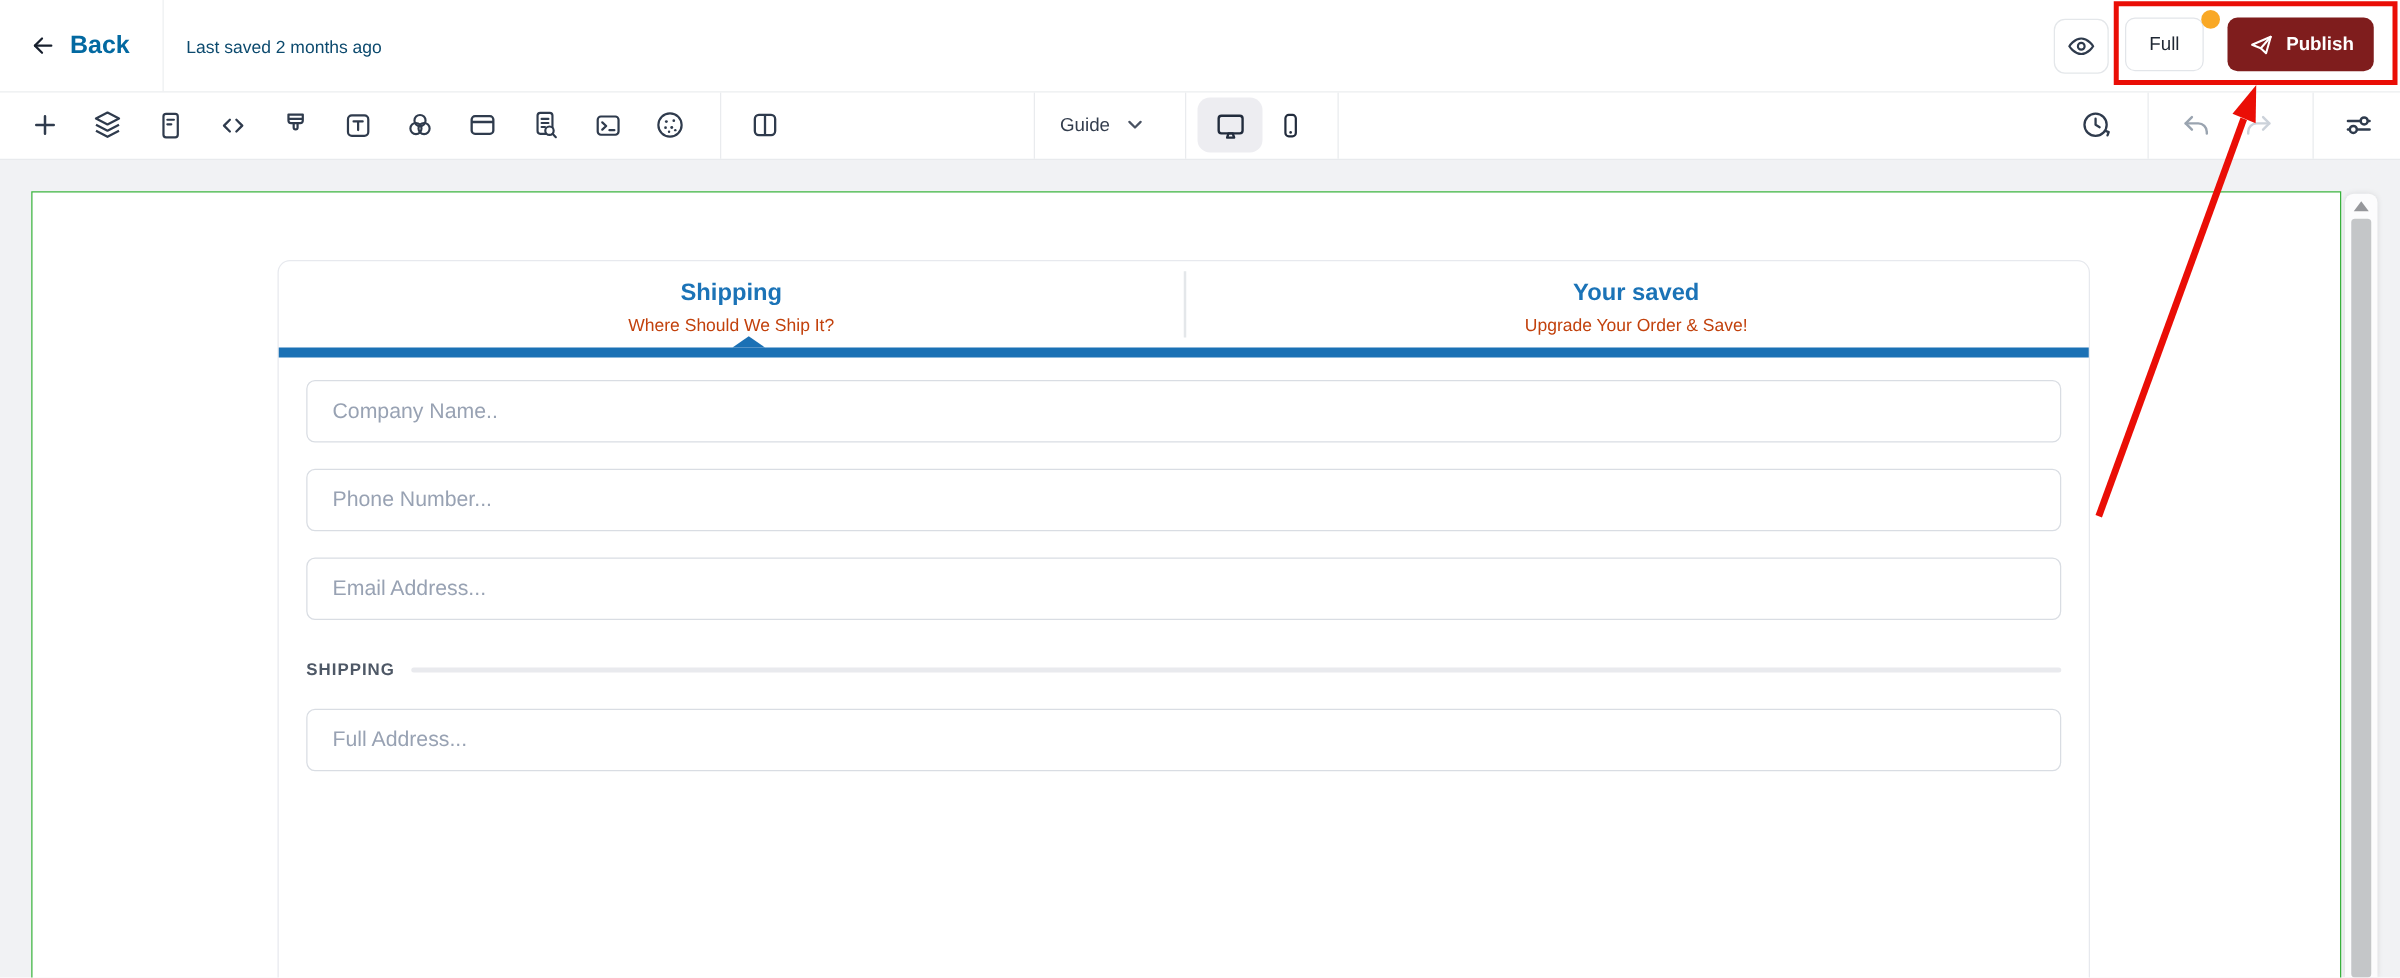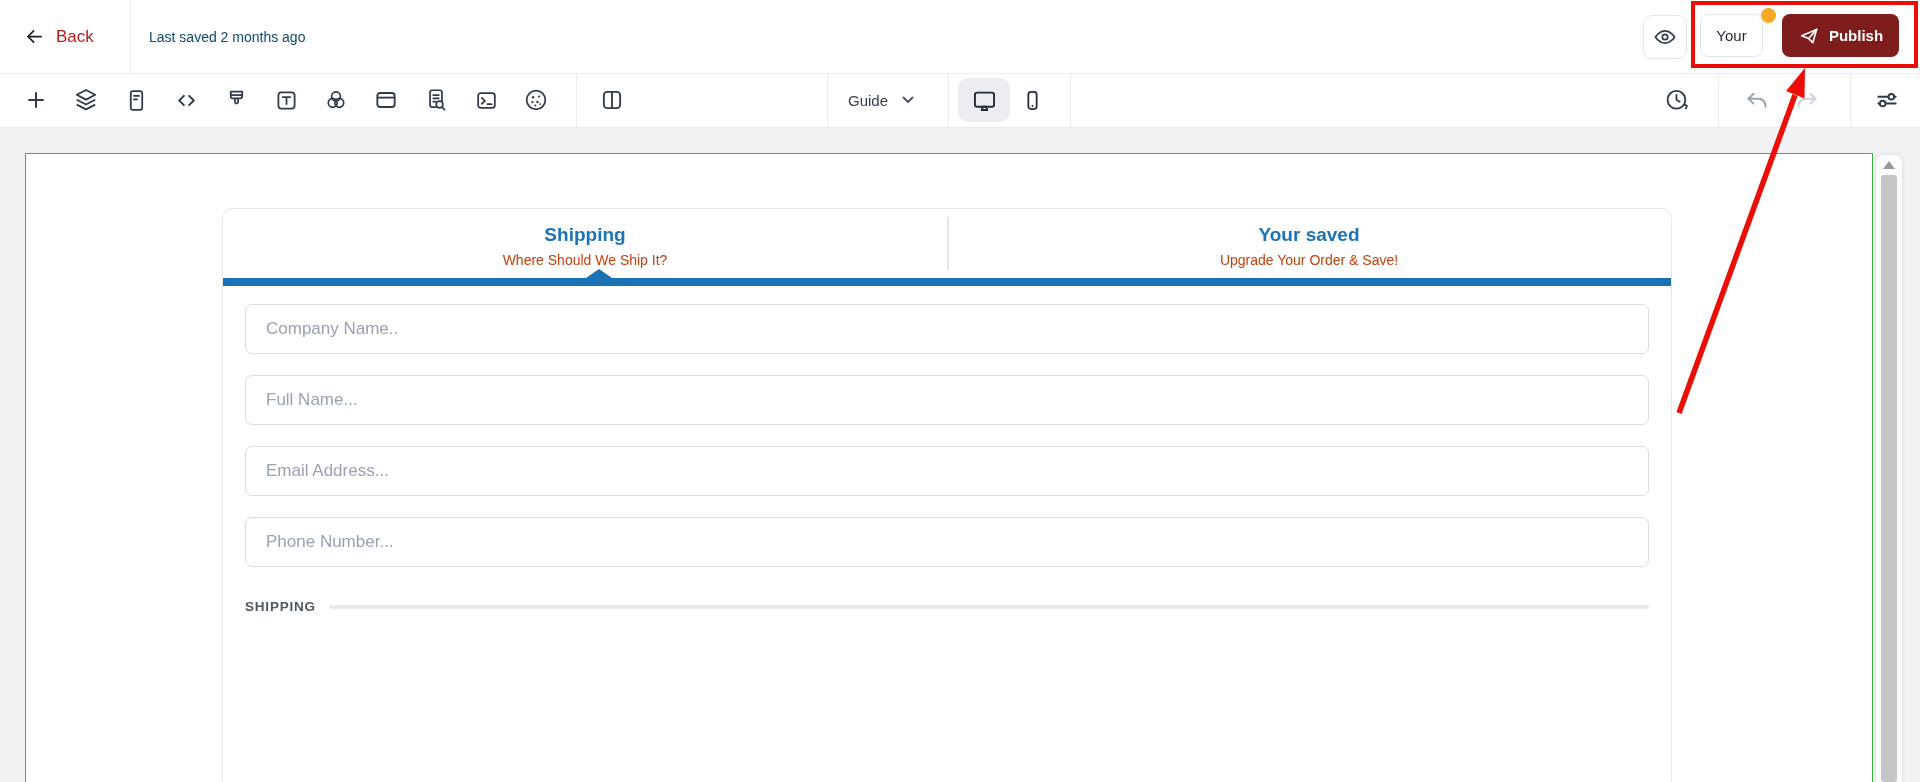--- a/index.html
+++ b/index.html
@@ -5,21 +5,21 @@
   html,body{margin:0;padding:0;width:1920px;height:782px;overflow:hidden;
     font-family:"Liberation Sans",sans-serif;background:#ffffff;}
   .abs{position:absolute;}
   svg{display:block;}
 
   
   .topbar{position:absolute;left:0;top:0;width:1920px;height:73px;background:#fff;
     border-bottom:1px solid #eceef0;z-index:10;}
   .back-btn{position:absolute;left:24px;top:0;height:73px;display:flex;align-items:center;
     gap:11px;cursor:pointer;}
-  .back-btn span{font-size:17px;font-weight:400;color:#b91c1c;}
+  .back-btn span{font-size:20px;font-weight:700;color:#0369a1;}
   .topbar-vdiv{position:absolute;left:130px;top:0;width:1px;height:73px;background:#edeff1;}
   .last-saved{position:absolute;left:149px;top:0;height:73px;display:flex;align-items:center;
     font-size:14px;color:#0c4a6e;}
   .eye-btn{position:absolute;left:1643px;top:15px;width:42px;height:42px;border:1px solid #e4e7ea;
     border-radius:9px;display:flex;align-items:center;justify-content:center;background:#fff;cursor:pointer;}
   .save-btn{position:absolute;left:1700px;top:14px;width:63px;height:43px;border:1px solid #e2e5e9;
     border-radius:8px;background:#fff;font-size:15px;font-weight:500;color:#1f2733;
     display:flex;align-items:center;justify-content:center;cursor:pointer;}
   .save-dot{position:absolute;left:1761px;top:8px;width:15px;height:15px;border-radius:50%;z-index:11;}
   .publish-btn{position:absolute;left:1782px;top:14px;width:117px;height:43px;border:none;
@@ -91,21 +91,21 @@
   </div>
   <div class="topbar-vdiv"></div>
   <div class="last-saved">Last saved 2 months ago</div>
 
   <div class="eye-btn">
     <svg width="24" height="24" viewBox="0 0 24 24" fill="none" stroke="#2f3b4d" stroke-width="1.7">
       <path d="M2.5 12S6.2 5.8 12 5.8 21.5 12 21.5 12 17.8 18.2 12 18.2 2.5 12 2.5 12Z"></path>
       <circle cx="12" cy="12" r="2.7"></circle>
     </svg>
   </div>
-  <button class="save-btn">Your</button>
+  <button class="save-btn">Full</button>
   <div class="save-dot" style="background:#f9a825"></div>
   <button class="publish-btn" style="background:#7f1d1d">
     <svg width="22" height="22" viewBox="0 0 24 24" fill="none" stroke="#ffffff" stroke-width="1.8" stroke-linejoin="round" stroke-linecap="round">
       <path d="M4 11.8 20.3 4.8l-4.1 14.4-4.6-4.4Z"></path>
         <path d="M11.6 14.8 20.3 4.8"></path>
     </svg>
     <span>Publish</span>
   </button>
 </div>
 
@@ -259,27 +259,27 @@
         <div class="tab">
           <div class="tab-title">Your saved</div>
           <div class="tab-sub">Upgrade Your Order &amp; Save!</div>
         </div>
       </div>
       <div class="tab-bar">
         <div class="tab-pointer"></div>
       </div>
       <div class="fields">
         <input class="field-input" type="text" placeholder="Company Name.." style="">
-        <input class="field-input" type="text" placeholder="Full Name..." style="">
+        <input class="field-input" type="text" placeholder="Phone Number..." style="">
         <input class="field-input" type="text" placeholder="Email Address..." style="">
-        <input class="field-input" type="text" placeholder="Phone Number..." style="">
         <div class="section-row">
           <span class="section-label">SHIPPING</span>
           <span class="section-line"></span>
         </div>
+        <input class="field-input" type="text" placeholder="Full Address..." style="">
       </div>
     </div>
   </div>
   <div class="scrollbar">
     <div class="scroll-arrow"></div>
     <div class="scroll-thumb"></div>
   </div>
 </div>
 
 <svg class="annot-svg" viewBox="0 0 1920 782">

